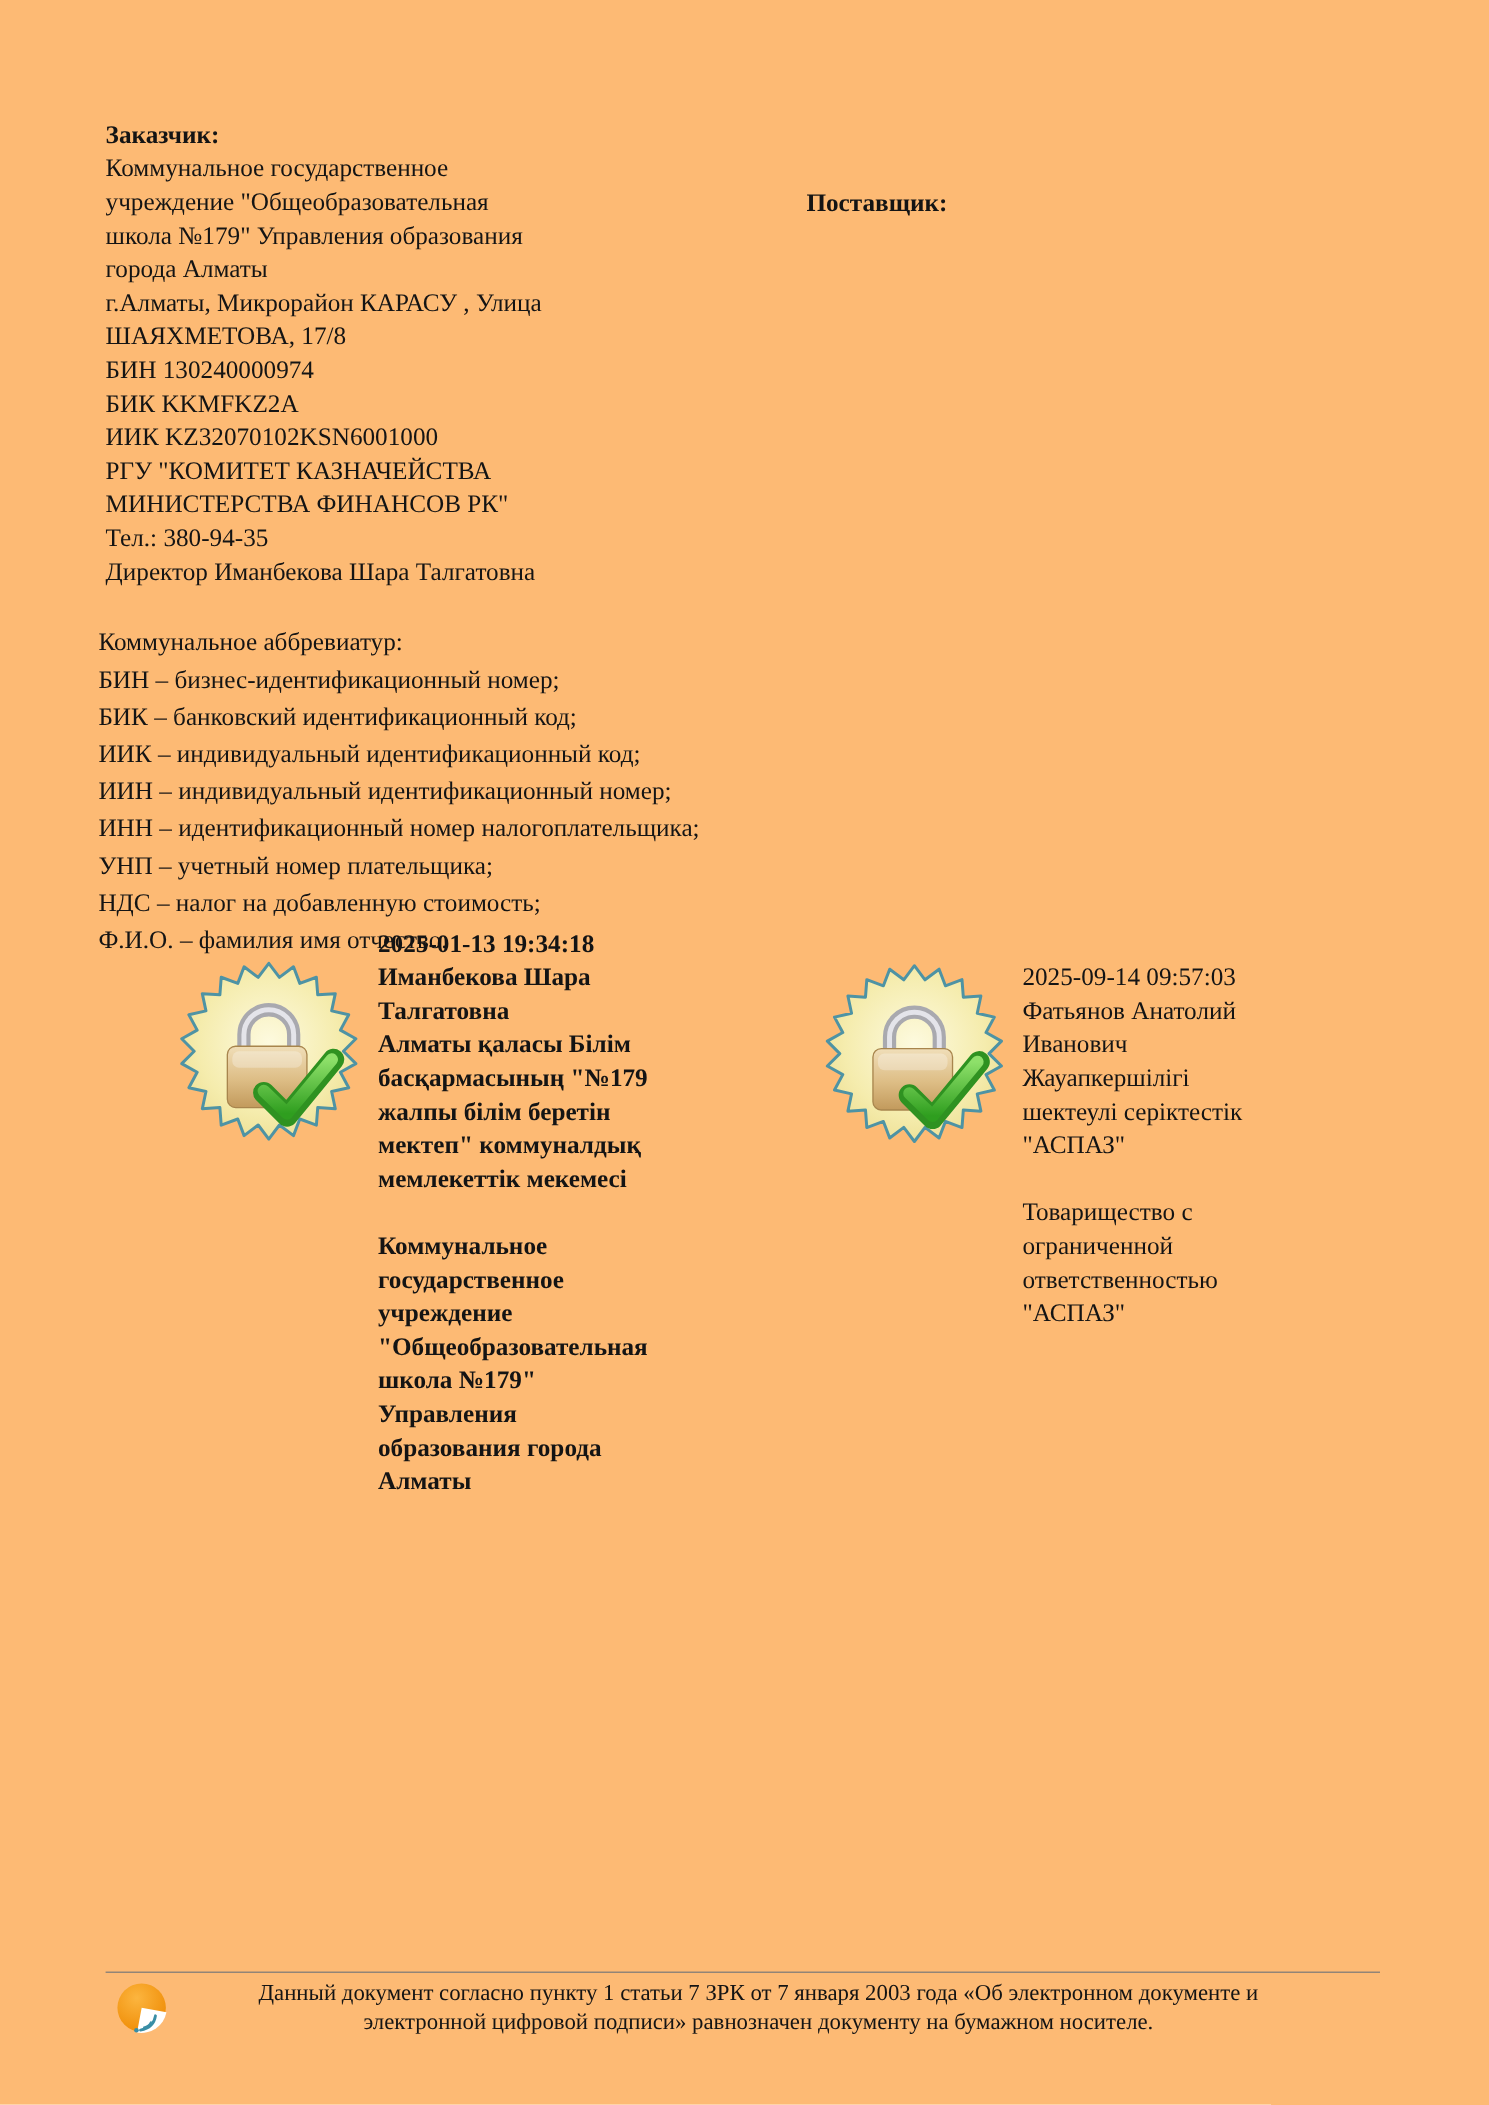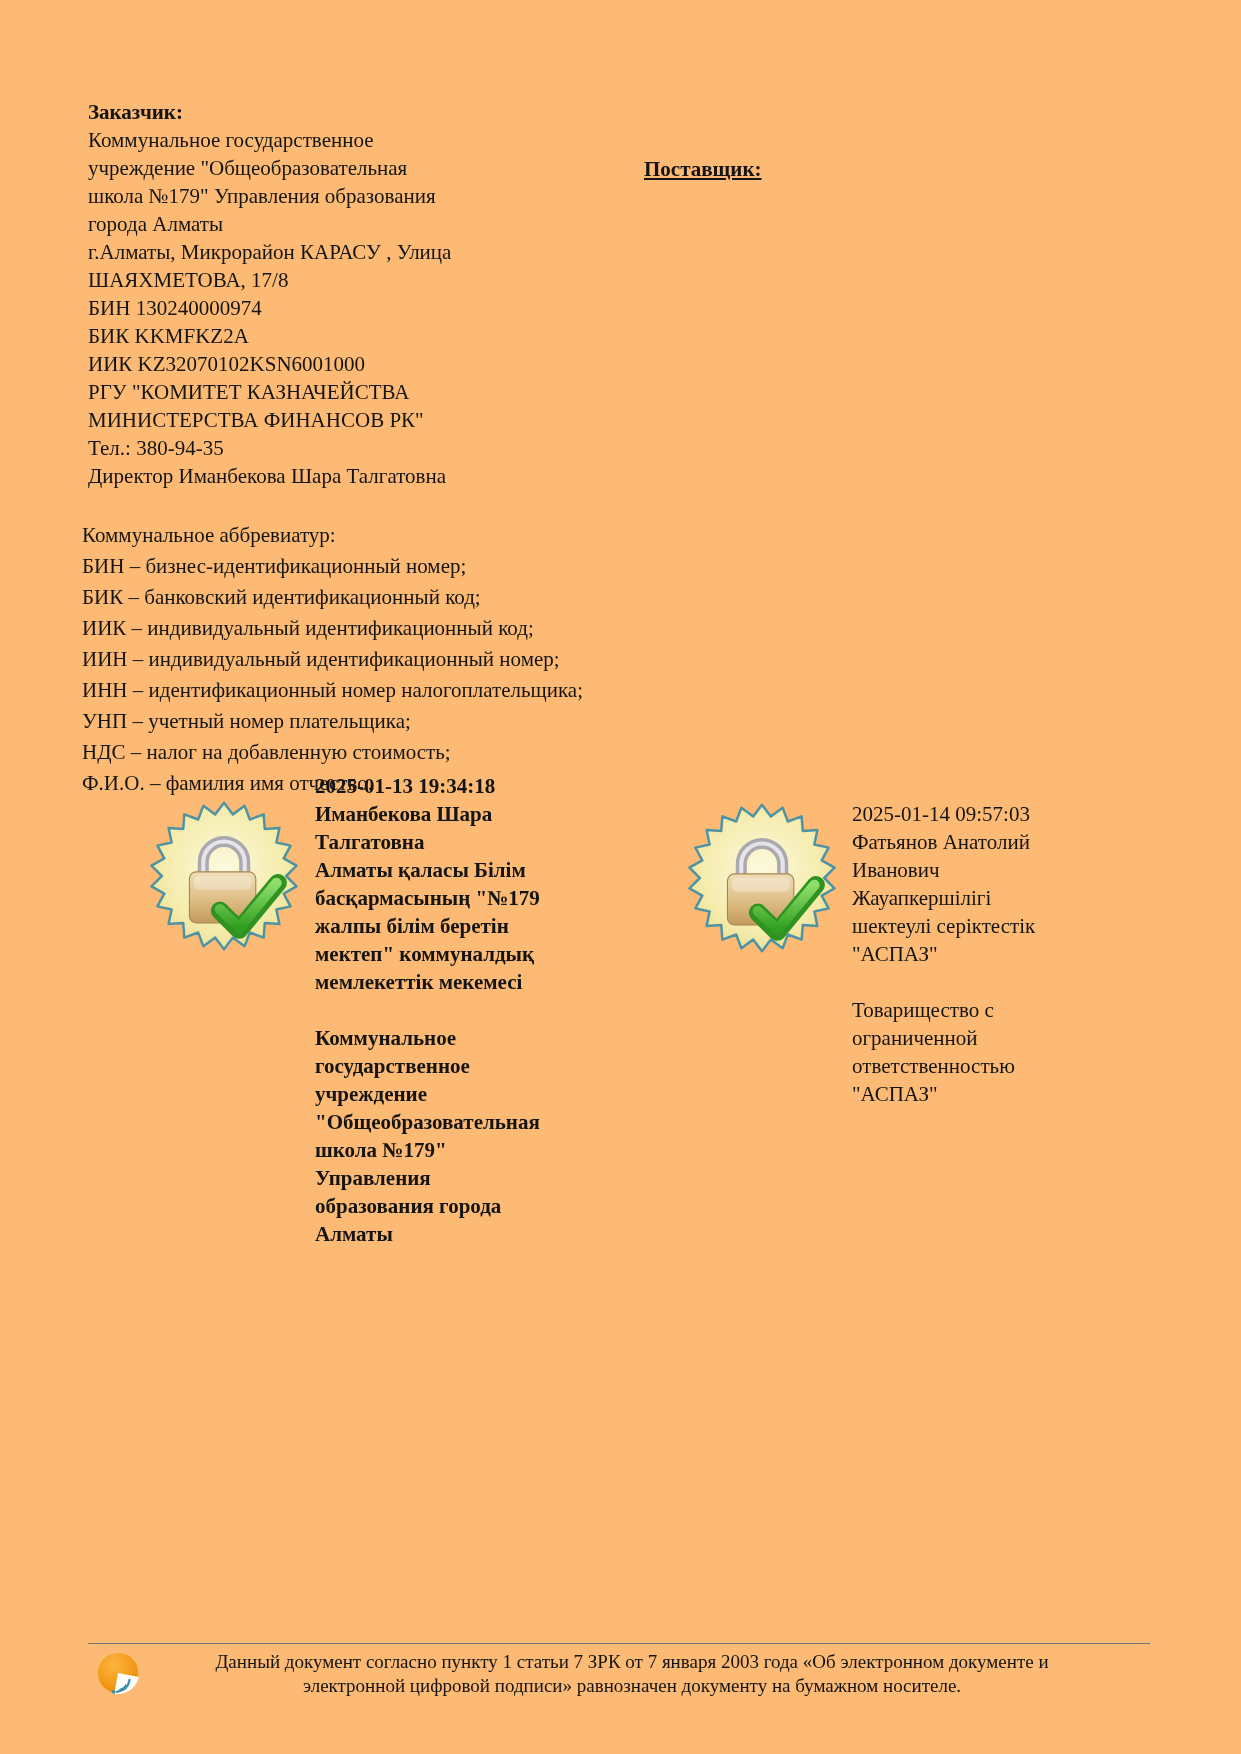--- a/index.html
+++ b/index.html
@@ -8,21 +8,21 @@
     width:1241px;height:1754px;
     background:#fdba74;
     color:#141414;
     font-family:"Liberation Serif","DejaVu Serif",serif;
     overflow:hidden;
   }
   .lines{white-space:pre-line;}
   .heading{font-weight:bold;}
   .party{font-size:21px;line-height:28px;position:absolute;}
   .customer{left:88px;top:98px;width:505px;}
-  .supplier{left:644px;top:155px;width:480px;text-decoration:underline;}
+  .supplier{left:672px;top:155px;width:480px;}
   .abbr{position:absolute;left:82px;top:520px;width:700px;font-size:21px;line-height:31px;}
   .sig-stamp{position:absolute;width:152px;height:152px;}
   .stamp-left{left:148px;top:800px;}
   .stamp-right{left:686px;top:802px;}
   .sig-text{position:absolute;font-size:21px;line-height:28px;}
   .sig-text-left{left:315px;top:772px;width:250px;font-weight:bold;}
   .sig-text-right{left:852px;top:800px;width:230px;}
   .footer-rule{position:absolute;left:88px;top:1643px;width:1062px;height:1px;background:#787878;}
   .footer-logo{position:absolute;left:94px;top:1650px;width:50px;height:50px;}
   .footer-text{position:absolute;left:152px;top:1650px;width:960px;font-size:19px;line-height:24px;text-align:center;}
@@ -118,21 +118,21 @@
 
   <svg class="sig-stamp stamp-right" viewBox="0 0 110 110">
     <polygon fill="url(#sealg)" stroke="#4e93a4" stroke-width="1.8" stroke-linejoin="round" points="55.0,2.0 61.4,10.5 69.9,4.1 73.7,14.1 83.7,10.4 84.5,21.0 95.1,20.3 92.9,30.7 103.2,33.0 98.2,42.3 107.5,47.5 100.0,55.0 107.5,62.5 98.2,67.7 103.2,77.0 92.9,79.3 95.1,89.7 84.5,89.0 83.7,99.6 73.7,95.9 69.9,105.9 61.4,99.5 55.0,108.0 48.6,99.5 40.1,105.9 36.3,95.9 26.3,99.6 25.5,89.0 14.9,89.7 17.1,79.3 6.8,77.0 11.8,67.7 2.5,62.5 10.0,55.0 2.5,47.5 11.8,42.3 6.8,33.0 17.1,30.7 14.9,20.3 25.5,21.0 26.3,10.4 36.3,14.1 40.1,4.1 48.6,10.5"></polygon>
     <path d="M40,56 v-11 a15,15 0 0 1 30,0 v11" fill="none" stroke="#a9a9af" stroke-width="8"></path>
     <path d="M40,56 v-11 a15,15 0 0 1 30,0 v11" fill="none" stroke="#e4e4ea" stroke-width="3"></path>
     <rect x="30" y="52" width="48" height="37" rx="5" fill="url(#lockg)" stroke="#a8854d" stroke-width="0.8"></rect>
     <rect x="33" y="55" width="42" height="10" rx="4" fill="#ffffff" opacity="0.28"></rect>
     <path d="M52,80 L66,94 L94,60" fill="none" stroke="#2f9221" stroke-width="13" stroke-linecap="round" stroke-linejoin="round"></path>
     <path d="M52,79 L66,92.5 L93,60" fill="none" stroke="url(#checkg)" stroke-width="7.5" stroke-linecap="round" stroke-linejoin="round"></path>
   </svg>
-  <div class="sig-text sig-text-right lines">2025-01-14 09:57:03
+  <div class="sig-text sig-text-right lines">2025-09-14 09:57:03
 Фатьянов Анатолий
 Иванович
 Жауапкершілігі
 шектеулі серіктестік
 "АСПАЗ"
 
 Товарищество с
 ограниченной
 ответственностью
 "АСПАЗ"</div>

